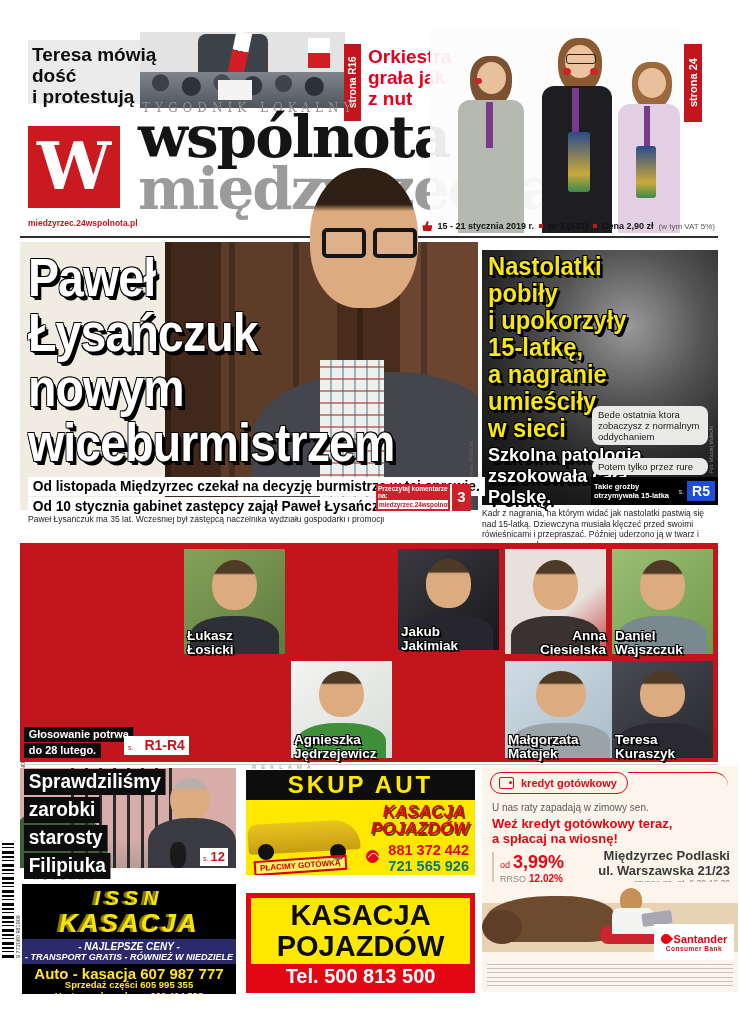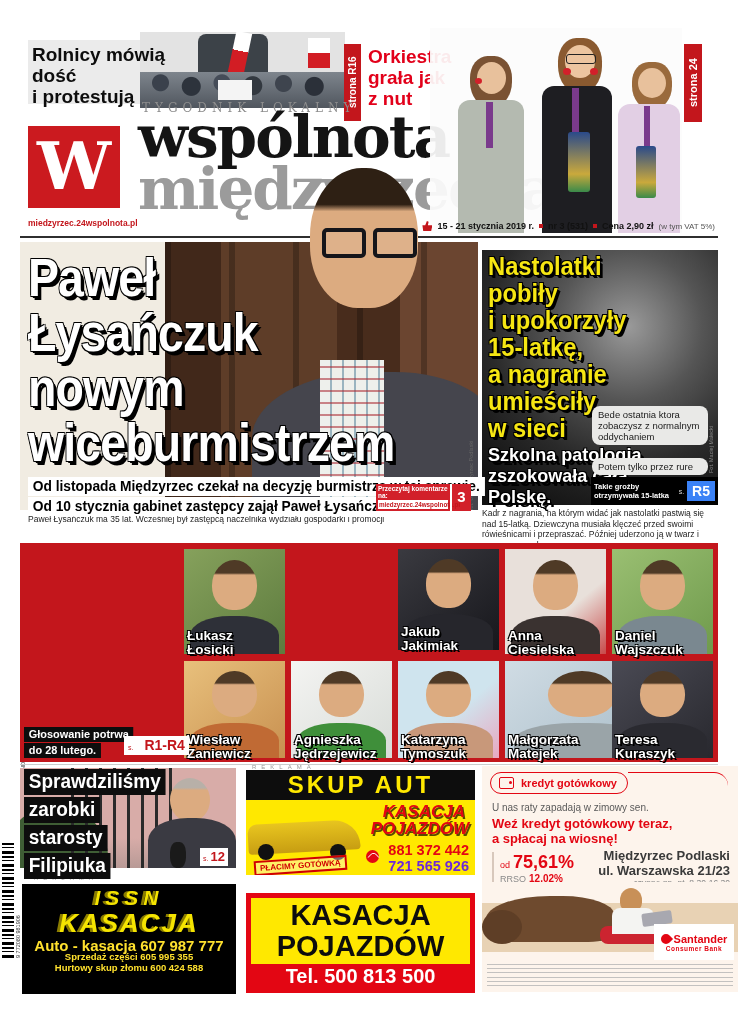--- a/index.html
+++ b/index.html
@@ -52,21 +52,21 @@
 
   <div class="abs" style="left:140px;top:32px;width:205px;height:76px;overflow:hidden;background:linear-gradient(#e3e3e3 0 55%,#b8bcc2 55%);">
     <div class="abs" style="left:58px;top:2px;width:70px;height:46px;background:#3c4248;border-radius:8px 8px 0 0;"></div>
     <div class="abs" style="left:92px;top:0;width:16px;height:42px;background:linear-gradient(#fff 0 45%,#d21d24 45%);transform:rotate(12deg);"></div>
     <div class="abs" style="left:168px;top:6px;width:22px;height:30px;background:linear-gradient(#fff 0 50%,#d21d24 50%);"></div>
     <div class="abs" style="left:0;top:40px;width:205px;height:36px;background:radial-gradient(circle at 10% 30%,#3a414c 0 8px,transparent 9px),radial-gradient(circle at 25% 40%,#2d333c 0 9px,transparent 10px),radial-gradient(circle at 40% 30%,#454c58 0 8px,transparent 9px),radial-gradient(circle at 55% 38%,#32383f 0 9px,transparent 10px),radial-gradient(circle at 70% 32%,#3e444e 0 8px,transparent 9px),radial-gradient(circle at 85% 40%,#2b3039 0 9px,transparent 10px),linear-gradient(#7e858d,#50565e);"></div>
     <div class="abs" style="left:78px;top:48px;width:34px;height:20px;background:#f4f4f4;"></div>
   </div>
 
   <div class="abs b" style="left:32px;top:44px;font-size:19px;line-height:21px;color:#0d0d0d;">
-    <div>Rolnicy mówią</div>
+    <div>Teresa mówią</div>
     <div>dość</div>
     <div>i protestują</div>
   </div>
   <div class="abs redtab vt" style="left:344px;top:44px;width:17px;height:77px;font-size:10px;text-align:center;line-height:17px;">strona R16</div>
 
   <div class="abs b" style="left:368px;top:46px;font-size:19px;line-height:21px;color:#e2001a;">
     <div>Orkiestra</div>
     <div>grała jak</div>
     <div>z nut</div>
   </div>
@@ -163,21 +163,21 @@
     <div class="shoutW cx95 nowrap" style="font-size:19px;line-height:21px;">Polskę.</div>
   </div>
   <div class="bubble" style="left:592px;top:406px;width:104px;z-index:6;">Bede ostatnia ktora zobaczysz z normalnym oddychaniem</div>
   <div class="bubble" style="left:592px;top:458px;width:104px;z-index:6;">Potem tylko przez rure</div>
   <div class="abs" style="left:591px;top:477px;width:127px;height:28px;background:#000;display:flex;align-items:center;gap:3px;padding:0 3px;box-sizing:border-box;z-index:7;">
     <div style="flex:1;color:#fff;font-size:7.5px;line-height:9px;font-weight:bold;">
       <div>Takie groźby</div>
       <div>otrzymywała 15-latka</div>
     </div>
     <span style="color:#ddd;font-size:7px;">s.</span>
-    <span style="background:#3b82f6;color:#fff;font-weight:bold;font-size:14px;padding:2px 5px;">R5</span>
+    <span style="background:#1d4ed8;color:#fff;font-weight:bold;font-size:14px;padding:2px 5px;">R5</span>
   </div>
   <div class="abs vt" style="left:708px;top:415px;height:58px;font-size:5.5px;color:#888;z-index:6;">Fot. Maciej Małecki</div>
   <div class="abs" style="left:482px;top:508px;width:238px;font-size:8.5px;line-height:10.5px;color:#222;">Kadr z nagrania, na którym widać jak nastolatki pastwią się nad 15-latką. Dziewczyna musiała klęczeć przed swoimi rówieśnicami i przepraszać. Później uderzono ją w twarz i szarpano za włosy</div>
 
   <div class="abs" style="left:20px;top:543px;width:698px;height:219px;background:#c3161c;"></div>
   <div class="abs" style="left:24px;top:727px;z-index:2;">
     <div class="chipB cx95 nowrap" style="font-size:11.5px;margin-bottom:1px;">Głosowanie potrwa</div>
     <div class="chipB cx95 nowrap" style="font-size:11.5px;">do 28 lutego.</div>
   </div>
   <div class="abs" style="left:124px;top:736px;background:#fff;padding:1px 4px 2px;display:flex;align-items:baseline;gap:2px;z-index:3;">
@@ -196,67 +196,49 @@
   </div>
   <div class="cand" style="left:398px;top:549px;width:101px;height:101px;">
     <div class="cphoto" style="background:linear-gradient(140deg,#3a3a40,#17171c);">
         <div class="sil" style="--t:#26262c;"></div>
       </div>
     <div class="cname">
         <span>Jakub Jakimiak</span>
         <span></span>
       </div>
   </div>
-  <div class="cand" style="left:505px;top:549px;width:101px;height:105px;">
+  <div class="cand" style="left:505px;top:549px;width:101px;height:105px;text-align:right;">
     <div class="cphoto" style="background:linear-gradient(140deg,#e8e0da 60%,#c84a4a);">
         <div class="sil" style="--t:#3a3230;"></div>
       </div>
     <div class="cname">
         <span>Anna Ciesielska</span>
         <span></span>
       </div>
   </div>
   <div class="cand" style="left:612px;top:549px;width:101px;height:105px;">
     <div class="cphoto" style="background:linear-gradient(140deg,#9abf72,#6f9a4c);">
         <div class="sil" style="--t:#7a8890;"></div>
       </div>
     <div class="cname">
         <span>Daniel</span>
         <span>Wajszczuk</span>
       </div>
   </div>
 
-  <div class="cand" style="left:184px;top:661px;width:101px;height:97px;">
-    <div class="cphoto" style="background:linear-gradient(140deg,#e8c07c,#c89050);">
-        <div class="sil" style="--t:#c06a34;"></div>
-      </div>
-    <div class="cname">
-        <span>Wiesław</span>
-        <span>Zaniewicz</span>
-      </div>
-  </div>
   <div class="cand" style="left:291px;top:661px;width:101px;height:97px;">
     <div class="cphoto" style="background:linear-gradient(140deg,#f4f4f2,#d8dcd8);">
         <div class="sil" style="--t:#3f8f3a;"></div>
       </div>
     <div class="cname">
         <span>Agnieszka</span>
         <span>Jędrzejewicz</span>
       </div>
   </div>
-  <div class="cand" style="left:398px;top:661px;width:101px;height:97px;">
-    <div class="cphoto" style="background:linear-gradient(140deg,#cfe4ee 55%,#e8a8c0);">
-        <div class="sil" style="--t:#c8987a;"></div>
-      </div>
-    <div class="cname">
-        <span>Katarzyna</span>
-        <span>Tymoszuk</span>
-      </div>
-  </div>
-  <div class="cand" style="left:505px;top:661px;width:112px;height:97px;padding-left:42px;">
+  <div class="cand" style="left:505px;top:661px;width:112px;height:97px;">
     <div class="cphoto" style="background:linear-gradient(140deg,#d0dce4,#a8bcc8);">
         <div class="sil" style="--t:#9aa4a8;"></div>
       </div>
     <div class="cname">
         <span>Małgorzata</span>
         <span>Matejek</span>
       </div>
   </div>
   <div class="cand" style="left:612px;top:661px;width:101px;height:97px;">
     <div class="cphoto" style="background:linear-gradient(140deg,#4a4a54,#28282e);">
@@ -294,32 +276,36 @@
   <div class="abs" style="left:246px;top:770px;width:229px;height:105px;">
     <div class="abs" style="left:0;top:0;width:229px;height:30px;background:#0d0d0d;color:#ffe800;font-weight:bold;font-size:24px;text-align:center;line-height:30px;letter-spacing:3px;">SKUP AUT</div>
     <div class="abs" style="left:0;top:30px;width:229px;height:75px;background:#ffe800;overflow:hidden;">
       <div class="abs" style="left:2px;top:22px;width:112px;height:30px;background:linear-gradient(#e8c51f,#c79d12);border-radius:14px 40px 6px 6px;transform:rotate(-3deg);"></div>
       <div class="abs" style="left:12px;top:44px;width:16px;height:16px;background:#111;border-radius:50%;"></div>
       <div class="abs" style="left:84px;top:44px;width:16px;height:16px;background:#111;border-radius:50%;"></div>
       <div class="abs b nowrap" style="right:10px;top:2px;font-size:17px;font-style:italic;color:#e30613;text-shadow:1.5px 1.5px 0 #5a4a00;">KASACJA</div>
       <div class="abs b nowrap" style="right:6px;top:19px;font-size:17px;font-style:italic;color:#e30613;text-shadow:1.5px 1.5px 0 #5a4a00;">POJAZDÓW</div>
       <div class="abs" style="right:6px;top:42px;text-align:right;">
         <div class="b nowrap" style="font-size:14.5px;color:#e30613;">881 372 442</div>
-        <div class="b nowrap" style="font-size:14.5px;color:#6d28d9;">721 565 926</div>
+        <div class="b nowrap" style="font-size:14.5px;color:#0f766e;">721 565 926</div>
       </div>
       <div class="abs" style="right:96px;top:50px;width:13px;height:13px;background:#e30613;border-radius:50%;">
         <div style="position:absolute;left:3px;top:3px;width:7px;height:7px;border:1.5px solid #fff;border-color:#fff transparent transparent #fff;border-radius:50% 0 0 0;transform:rotate(45deg);"></div>
       </div>
       <div class="abs b nowrap" style="left:8px;top:58px;border:2px solid #d00000;color:#d00000;font-size:8px;padding:1px 4px;transform:rotate(-4deg);background:rgba(255,255,255,.4);">PŁACIMY GOTÓWKĄ</div>
     </div>
   </div>
 
   <div class="abs" style="left:22px;top:884px;width:214px;height:110px;background:#000;overflow:hidden;">
     <div class="b" style="text-align:center;margin-top:2px;font-size:21px;font-style:italic;letter-spacing:5px;color:#f5e400;text-shadow:-3px 0 0 #8a7c00;">ISSN</div>
     <div class="b" style="text-align:center;font-size:26px;line-height:26px;font-style:italic;letter-spacing:2px;color:#f5e400;text-shadow:-3px 0 0 #8a7c00;">KASACJA</div>
+    <div style="margin-top:3px;background:#2b2a6c;padding:2px 0;">
+      <div class="b nowrap" style="text-align:center;font-size:10px;font-style:italic;color:#fff;">- NAJLEPSZE CENY -</div>
+      <div class="b" style="text-align:center;font-size:9px;font-style:italic;color:#fff;">- TRANSPORT GRATIS - RÓWNIEŻ W NIEDZIELE</div>
+    </div>
     <div style="margin-top:4px;">
       <div class="b" style="text-align:center;font-size:15px;line-height:11px;color:#ffe12e;">Auto - kasacja 607 987 777</div>
       <div class="b" style="text-align:center;font-size:9.5px;line-height:11px;color:#ffe12e;">Sprzedaż części 605 995 355</div>
       <div class="b" style="text-align:center;font-size:9.5px;line-height:11px;color:#ffe12e;">Hurtowy skup złomu 600 424 588</div>
     </div>
   </div>
 
   <div class="abs" style="left:246px;top:893px;width:229px;height:100px;background:#ffe800;border:5px solid #e30613;box-sizing:border-box;">
     <div class="b" style="text-align:center;margin-top:2px;font-size:29px;line-height:31px;color:#0d0d0d;">KASACJA</div>
     <div class="b" style="text-align:center;font-size:29px;line-height:31px;color:#0d0d0d;">POJAZDÓW</div>
@@ -335,21 +321,21 @@
     </div>
     <div class="abs" style="left:146px;top:6px;width:100px;height:14px;border-top:1.5px solid #e30613;border-radius:0 14px 0 0;"></div>
     <div class="abs" style="left:10px;top:36px;font-size:10px;color:#5a5a5a;">U nas raty zapadają w zimowy sen.</div>
     <div class="abs" style="left:10px;top:50px;">
       <div class="b nowrap" style="font-size:13px;line-height:15px;color:#e30613;">Weź kredyt gotówkowy teraz,</div>
       <div class="b nowrap" style="font-size:13px;line-height:15px;color:#e30613;">a spłacaj na wiosnę!</div>
     </div>
     <div class="abs" style="left:10px;top:86px;border-left:2px solid #d8c8bc;padding-left:6px;">
       <div style="display:flex;align-items:baseline;gap:3px;">
         <span style="font-size:9px;color:#e30613;">od</span>
-        <span class="b" style="font-size:18px;color:#e30613;">75,61%</span>
+        <span class="b" style="font-size:18px;color:#e30613;">3,99%</span>
       </div>
       <div style="display:flex;align-items:baseline;gap:3px;">
         <span style="font-size:9px;color:#8a8a8a;">RRSO</span>
         <span class="b" style="font-size:10px;color:#e30613;">12,02%</span>
       </div>
     </div>
     <div class="abs" style="right:8px;top:82px;text-align:right;">
       <div class="b nowrap" style="font-size:13px;line-height:15px;color:#3a3a3a;">Międzyrzec Podlaski</div>
       <div class="b nowrap" style="font-size:13px;line-height:15px;color:#3a3a3a;">ul. Warszawska 21/23</div>
       <div class="nowrap" style="font-size:8.5px;color:#8a8a8a;">czynne pn.-pt. 8.30-16.30</div>

